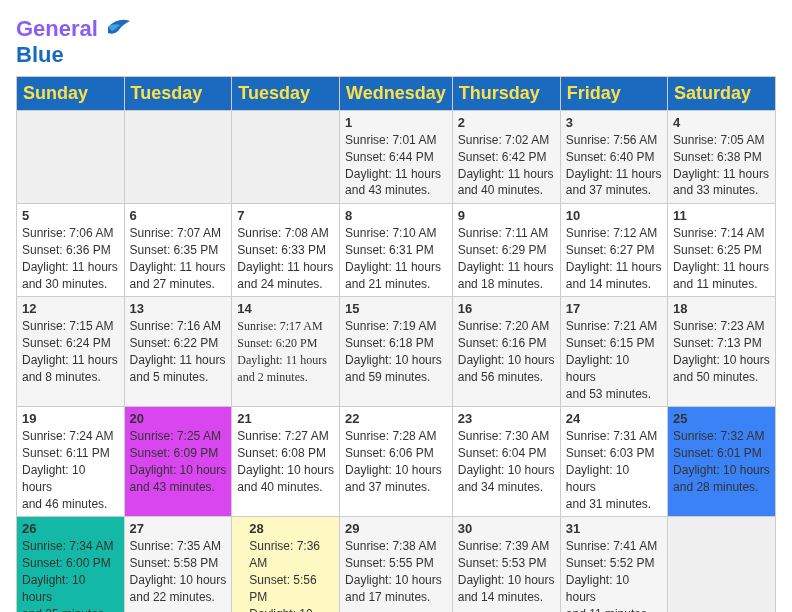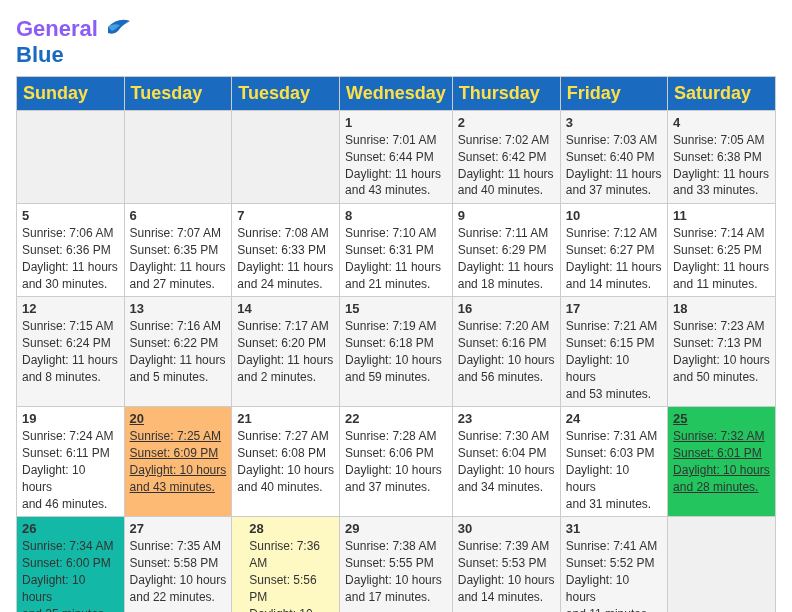--- a/index.html
+++ b/index.html
@@ -112,21 +112,21 @@
         </td>
         <td style="background: rgb(245, 245, 245);">
           <div class="day-num">2</div>
           <div class="day-info" style="white-space: pre-line;">Sunrise: 7:02 AM
 Sunset: 6:42 PM
 Daylight: 11 hours
 and 40 minutes.</div>
         </td>
         <td style="background: rgb(245, 245, 245);">
           <div class="day-num">3</div>
-          <div class="day-info" style="white-space: pre-line;">Sunrise: 7:03 AM
+          <div class="day-info" style="white-space: pre-line;">Sunrise: 7:56 AM
 Sunset: 6:40 PM
 Daylight: 11 hours
 and 37 minutes.</div>
         </td>
         <td style="background: rgb(245, 245, 245);">
           <div class="day-num">4</div>
           <div class="day-info" style="white-space: pre-line;">Sunrise: 7:05 AM
 Sunset: 6:38 PM
 Daylight: 11 hours
 and 33 minutes.</div>
@@ -193,21 +193,21 @@
         </td>
         <td style="background: rgb(245, 245, 245);">
           <div class="day-num">13</div>
           <div class="day-info" style="white-space: pre-line;">Sunrise: 7:16 AM
 Sunset: 6:22 PM
 Daylight: 11 hours
 and 5 minutes.</div>
         </td>
         <td style="background: rgb(245, 245, 245);">
           <div class="day-num">14</div>
-          <div class="day-info" style="white-space: pre-line;">Sunrise: 7:17 AM
+          <div class="day-info" style="white-space: pre-line; font-family: Liberation Serif, serif;">Sunrise: 7:17 AM
 Sunset: 6:20 PM
 Daylight: 11 hours
 and 2 minutes.</div>
         </td>
         <td style="background: rgb(245, 245, 245);">
           <div class="day-num">15</div>
           <div class="day-info" style="white-space: pre-line;">Sunrise: 7:19 AM
 Sunset: 6:18 PM
 Daylight: 10 hours
 and 59 minutes.</div>
@@ -235,21 +235,21 @@
         </td>
       </tr>
       <tr>
         <td style="background: rgb(255, 255, 255);">
           <div class="day-num">19</div>
           <div class="day-info" style="white-space: pre-line;">Sunrise: 7:24 AM
 Sunset: 6:11 PM
 Daylight: 10 hours
 and 46 minutes.</div>
         </td>
-        <td style="background: #fdba74; text-decoration: underline;">
+        <td style="background: #d946ef;">
           <div class="day-num">20</div>
           <div class="day-info" style="white-space: pre-line;">Sunrise: 7:25 AM
 Sunset: 6:09 PM
 Daylight: 10 hours
 and 43 minutes.</div>
         </td>
         <td style="background: rgb(255, 255, 255);">
           <div class="day-num">21</div>
           <div class="day-info" style="white-space: pre-line;">Sunrise: 7:27 AM
 Sunset: 6:08 PM
@@ -270,21 +270,21 @@
 Daylight: 10 hours
 and 34 minutes.</div>
         </td>
         <td style="background: rgb(255, 255, 255);">
           <div class="day-num">24</div>
           <div class="day-info" style="white-space: pre-line;">Sunrise: 7:31 AM
 Sunset: 6:03 PM
 Daylight: 10 hours
 and 31 minutes.</div>
         </td>
-        <td style="background: #22c55e; text-decoration: underline;">
+        <td style="background: #3b82f6;">
           <div class="day-num">25</div>
           <div class="day-info" style="white-space: pre-line;">Sunrise: 7:32 AM
 Sunset: 6:01 PM
 Daylight: 10 hours
 and 28 minutes.</div>
         </td>
       </tr>
       <tr>
         <td style="background: #14b8a6;">
           <div class="day-num">26</div>

